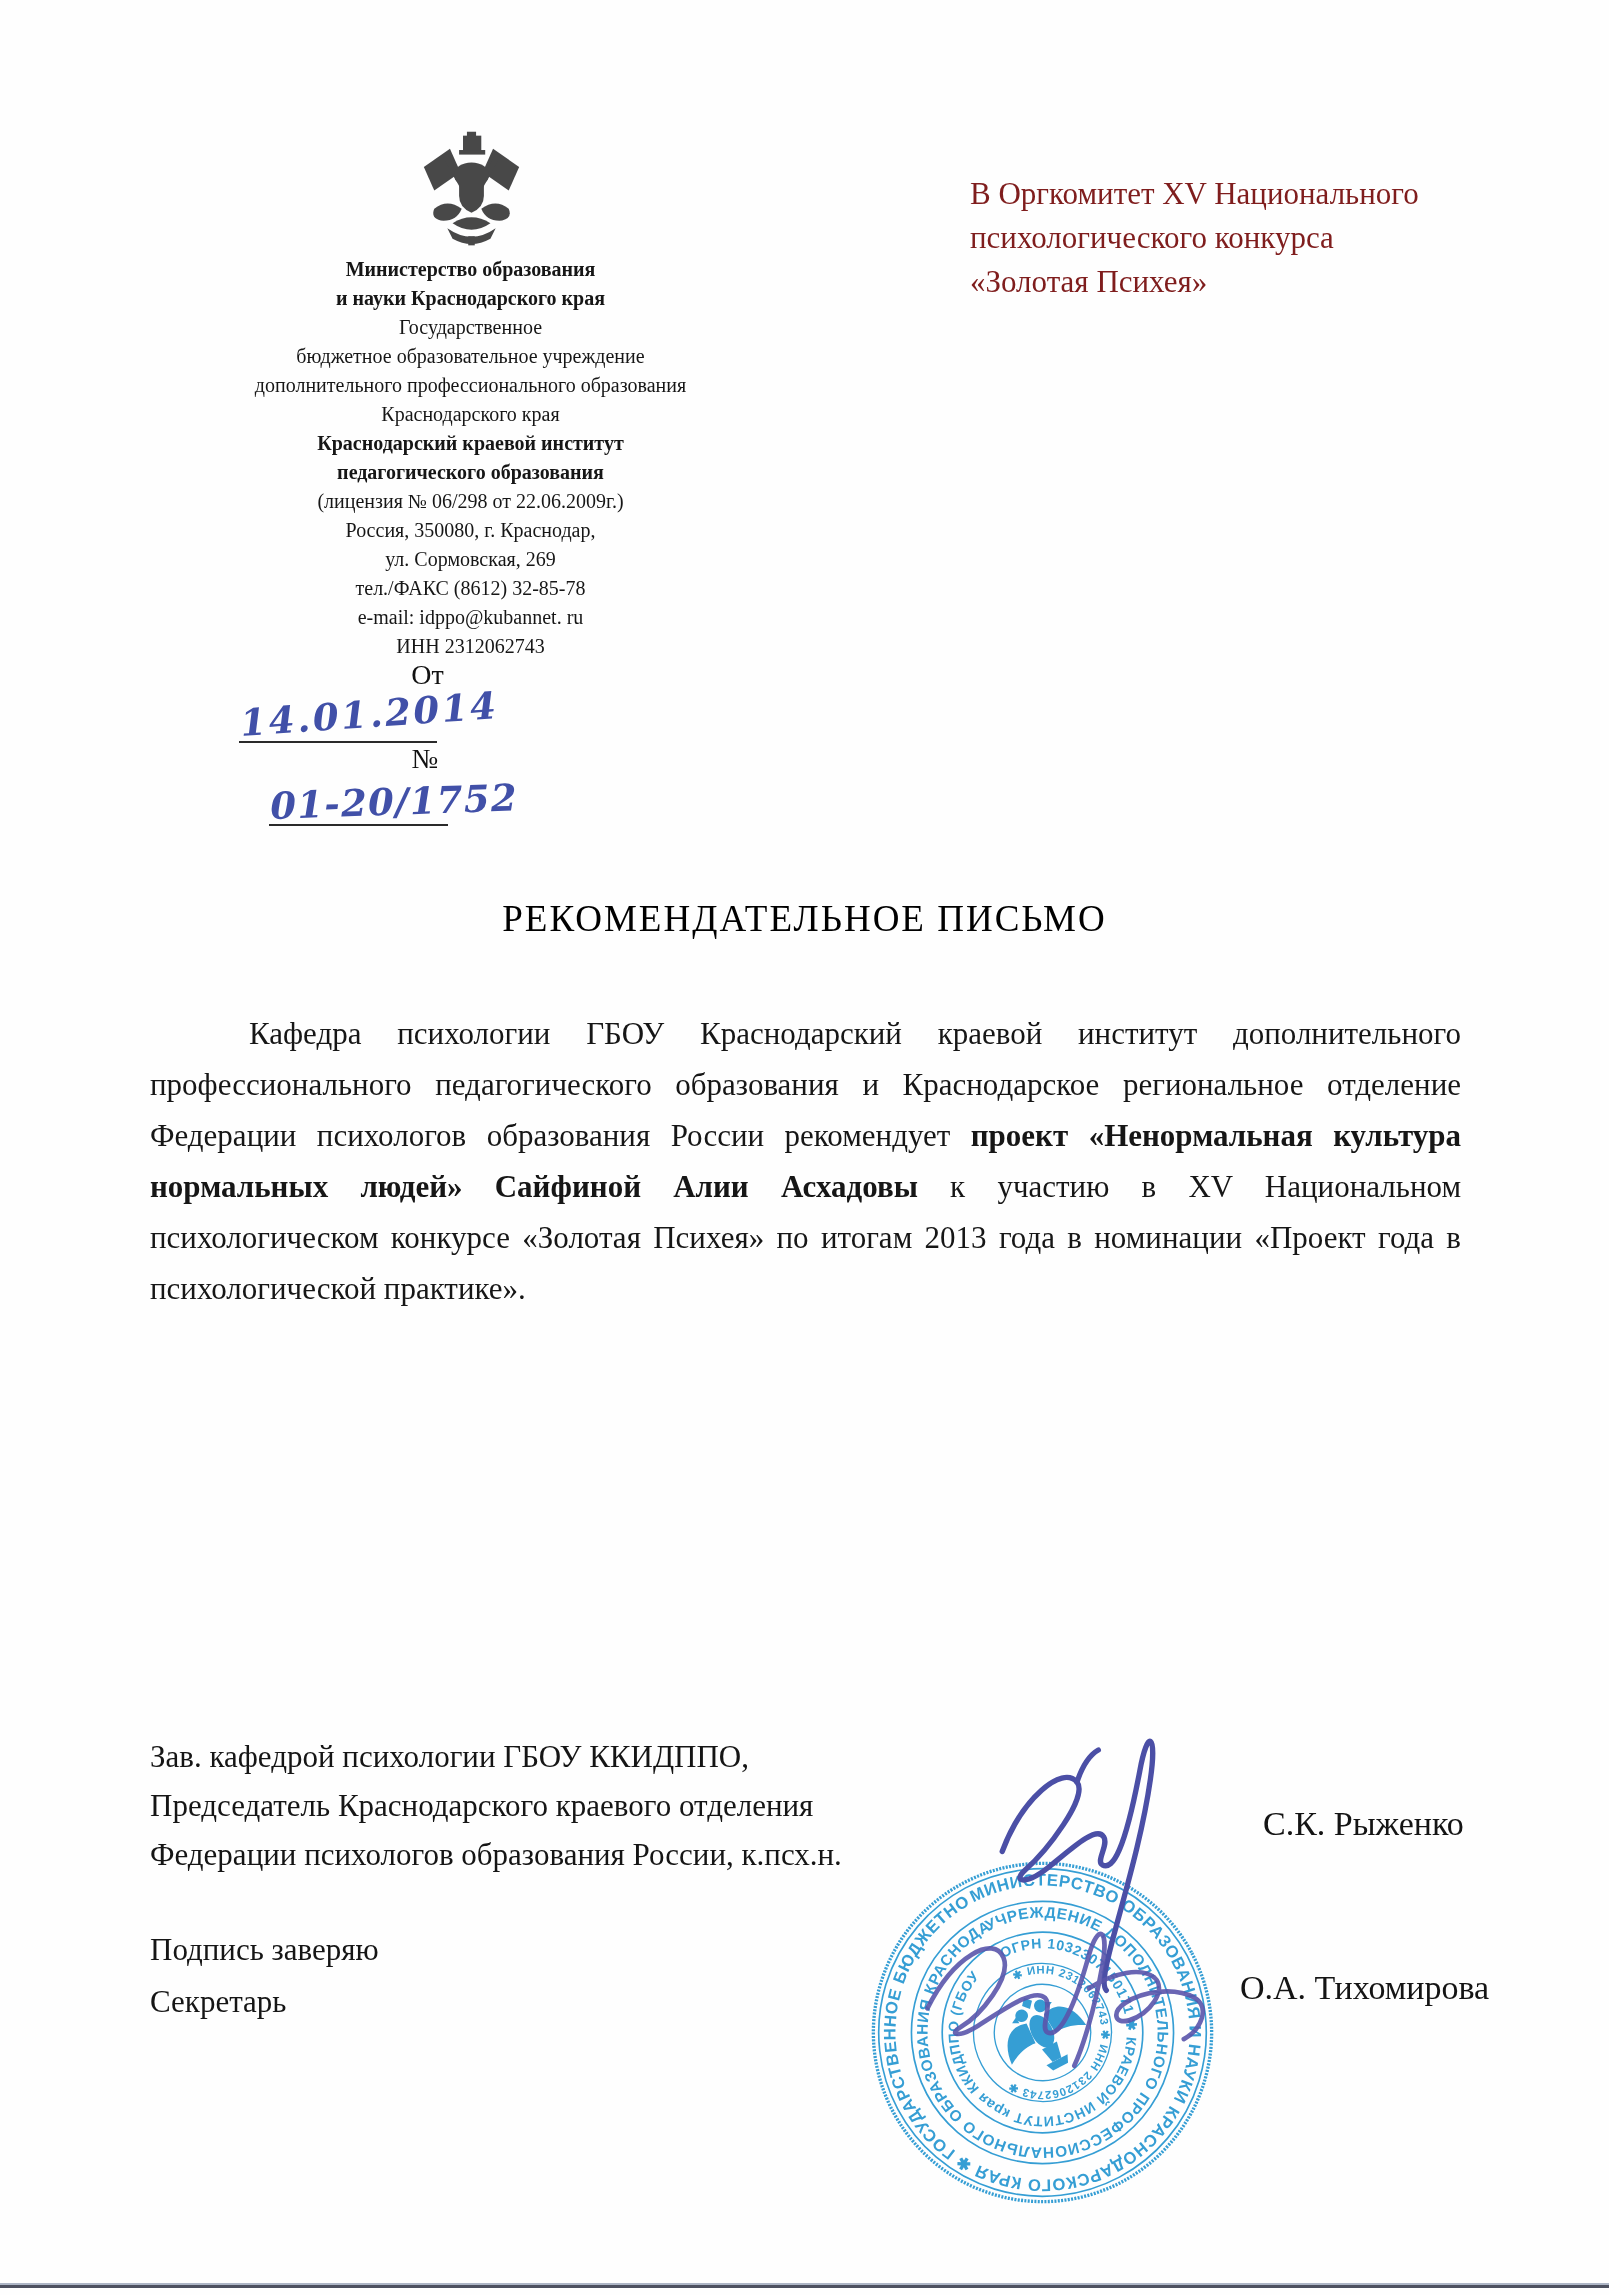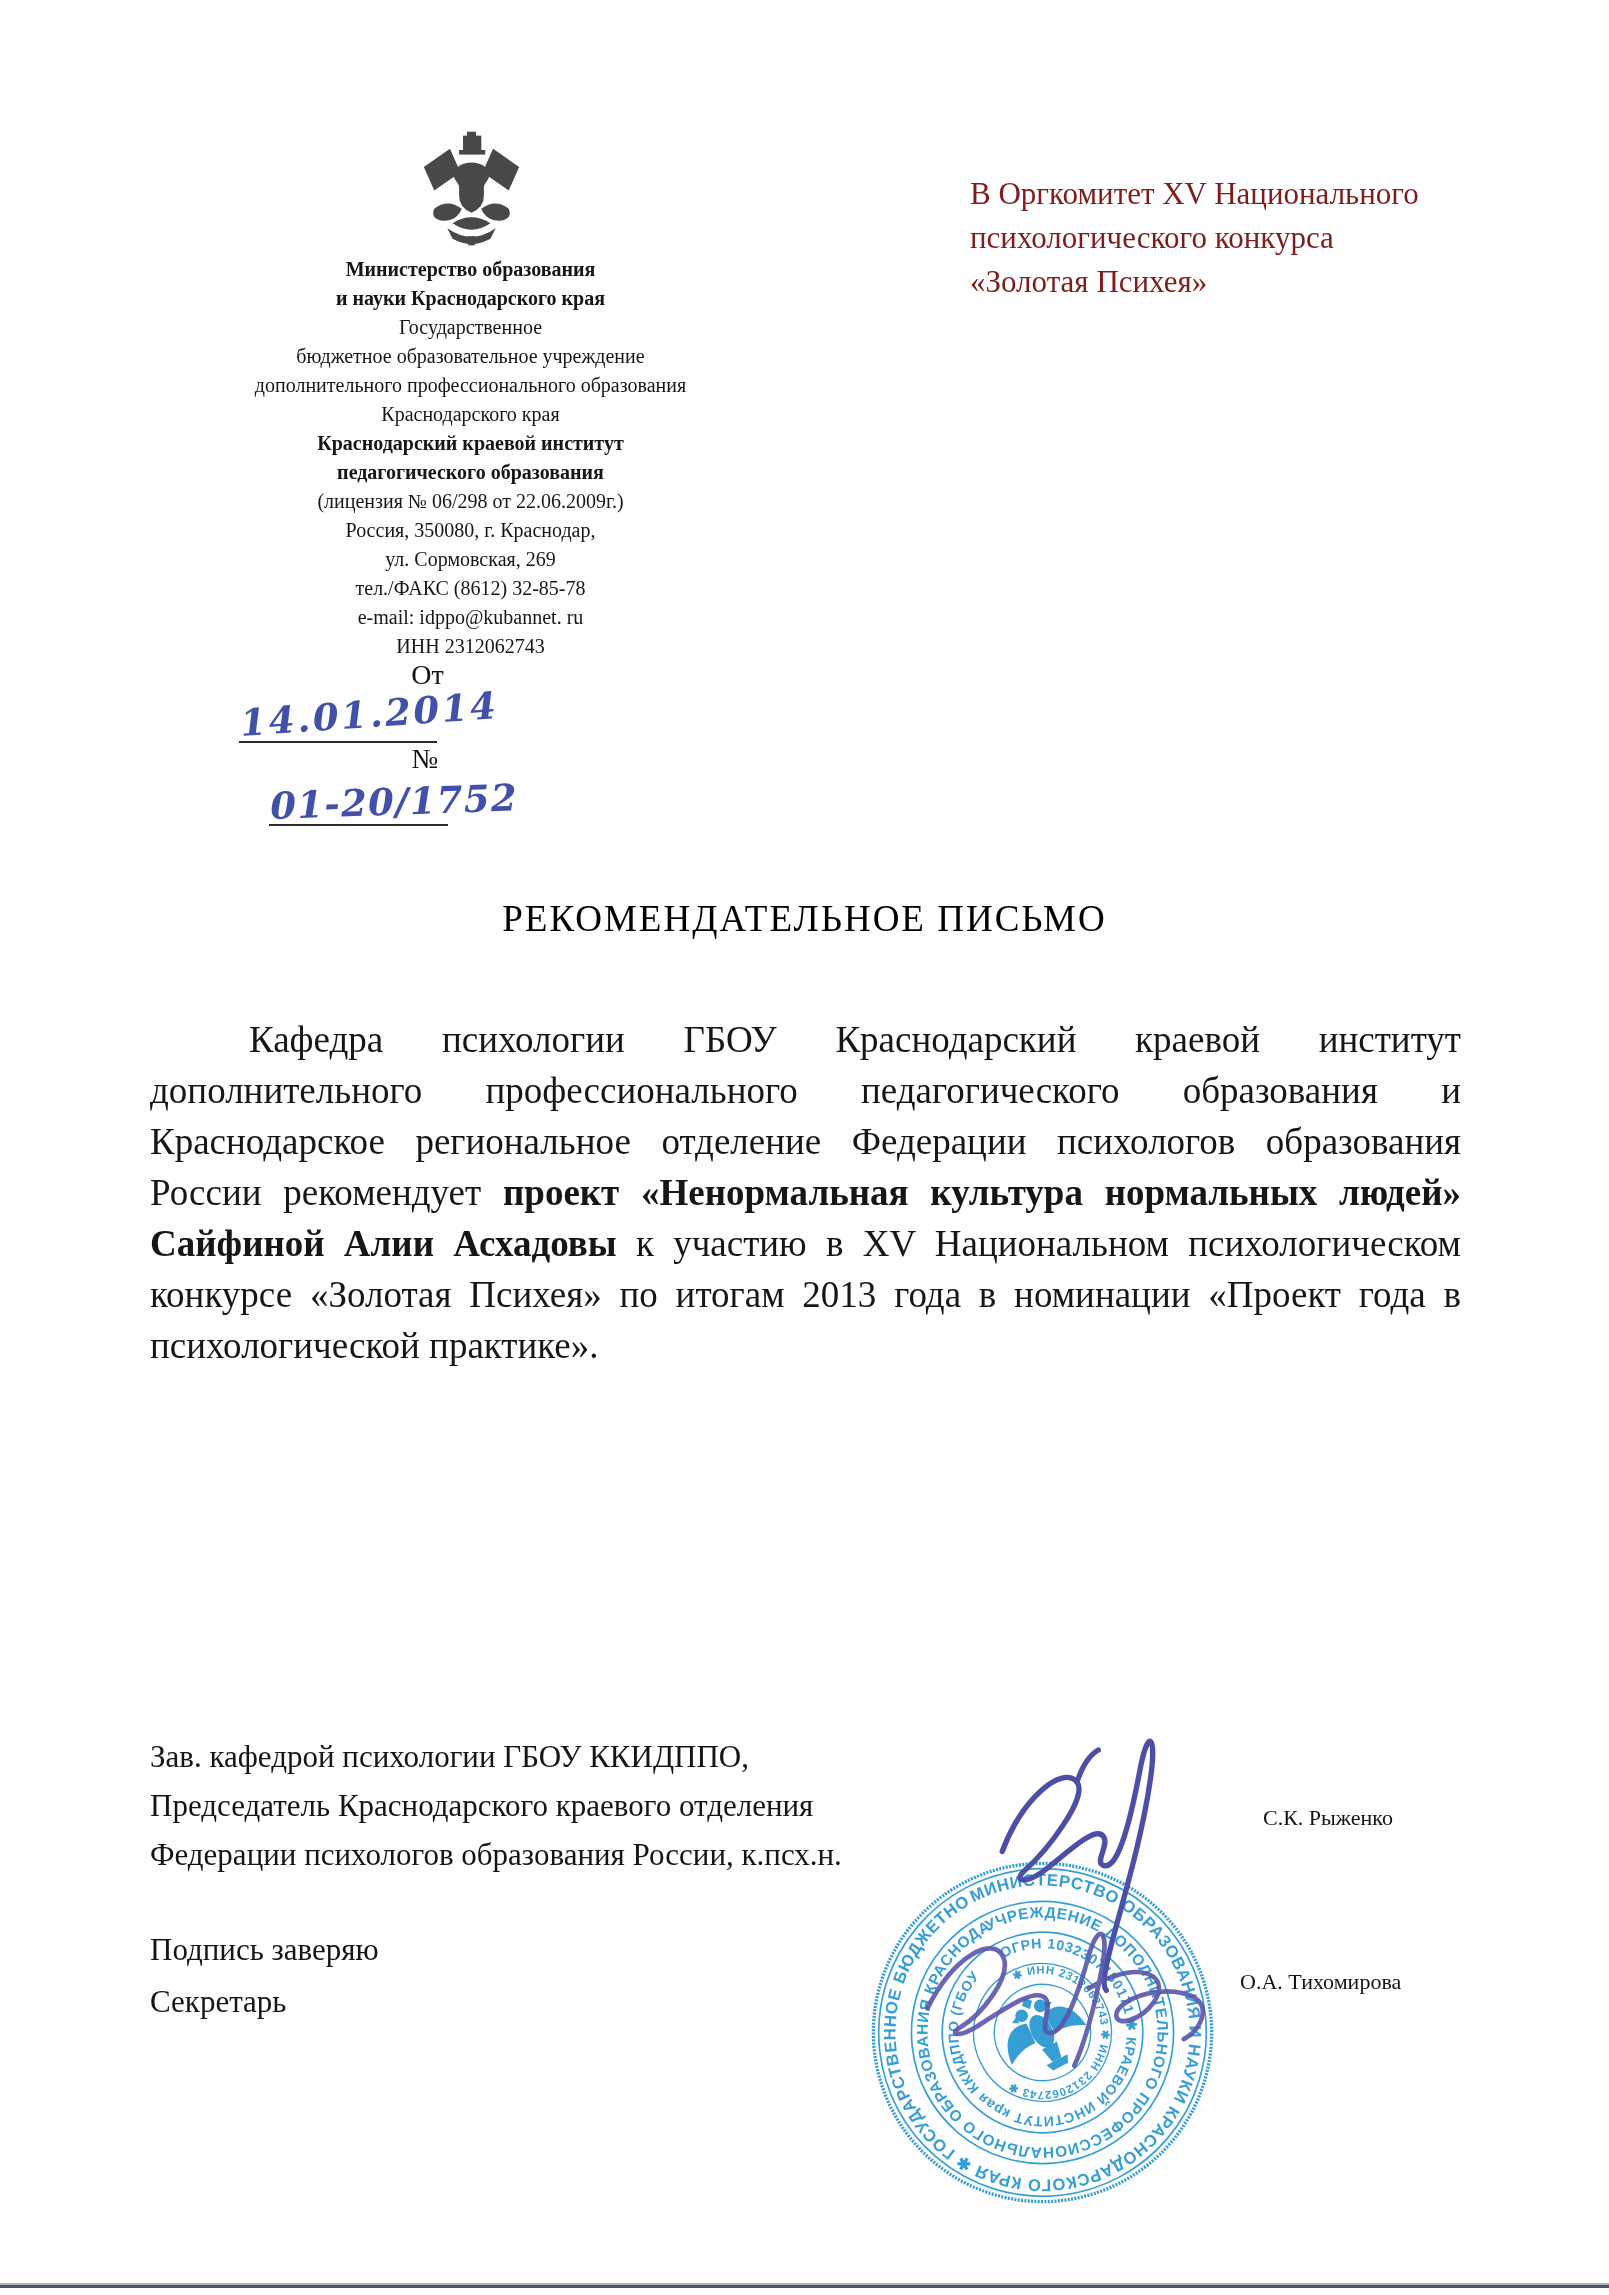--- a/index.html
+++ b/index.html
@@ -29,27 +29,27 @@
     color:#4150a8;font-size:37px;letter-spacing:2.7px;transform:rotate(-4deg);
     transform-origin:left bottom;
   }
   .ref-blank.num .handwrite{transform:rotate(-2deg);letter-spacing:1.3px;}
   .no-label{padding:0 9.4px 2.7px 6.7px;}
   
   .title{position:absolute;left:0;top:897px;width:1609px;text-align:center;
     font-size:37px;letter-spacing:2px;color:#000000;}
   
   .body-par{position:absolute;left:150px;top:977px;width:1311px;
-    font-size:37px;line-height:51px;text-align:justify;text-indent:99px;color:#161616;}
+    font-size:31px;line-height:51px;text-align:justify;text-indent:99px;color:#161616;}
   .body-par b{font-weight:bold;}
   
   .sig-block{position:absolute;left:150px;font-size:31px;color:#151515;}
   .sig-block.first{top:1732px;line-height:49px;}
   .sig-block.certify{top:1924px;line-height:52px;}
-  .sig-name{position:absolute;font-size:22px;color:#141414;white-space:nowrap;}
+  .sig-name{position:absolute;font-size:34px;color:#141414;white-space:nowrap;}
   .name-ryzhenko{left:1263px;top:1805px;}
   .name-tikhomirova{left:1240px;top:1969px;}
   .sig-svg{position:absolute;overflow:visible;}
   .sig1{left:982px;top:1718px;width:254px;height:307px;}
   .sig2{left:914px;top:1908px;width:374px;height:174px;}
   
   .stamp{position:absolute;left:862px;top:1852px;width:361px;height:361px;
     transform:rotate(-28deg);opacity:0.92;}
   .stamp text{font-family:"Liberation Sans", sans-serif;font-weight:bold;}
   

